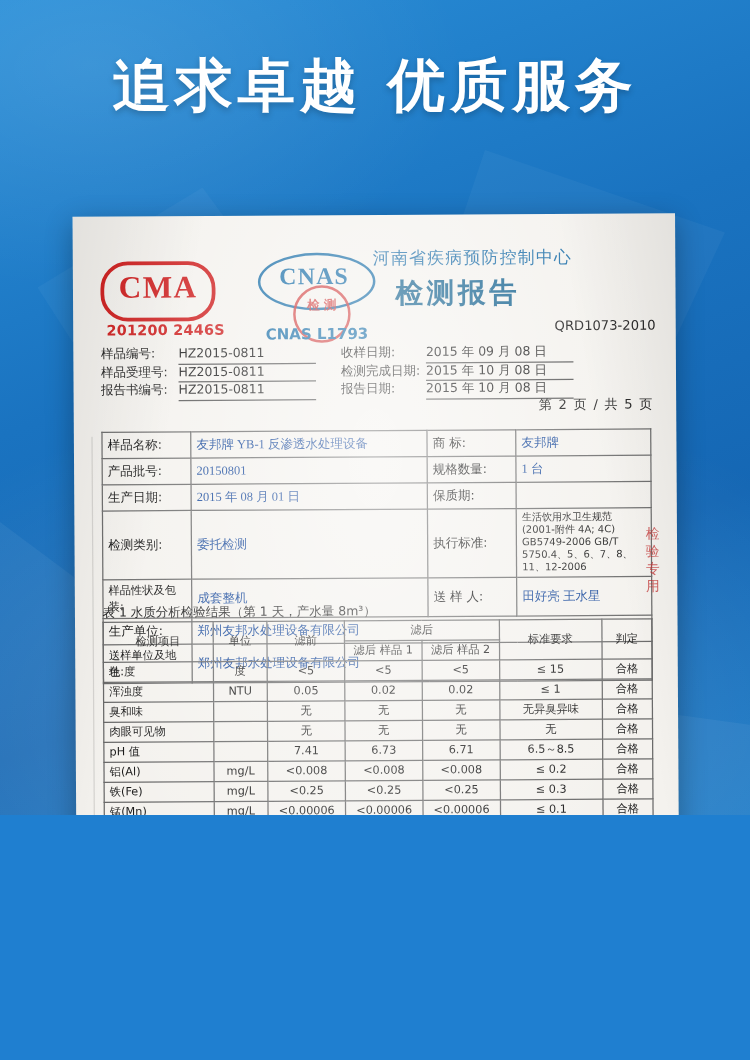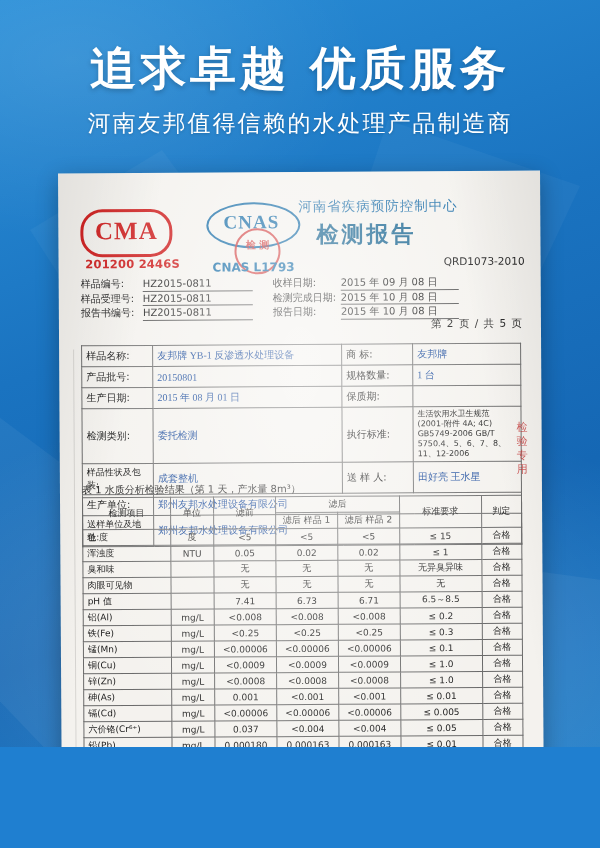--- a/index.html
+++ b/index.html
@@ -2,21 +2,21 @@
 <html><head>
 <meta charset="utf-8">
 <style>
   html,body{margin:0;padding:0;}
   body{
     width:600px;height:848px;overflow:hidden;
     font-family:"Liberation Sans","DejaVu Sans",sans-serif;
     background:#1f7fd0;
   }
   .page{
-    position:relative;width:600px;height:747px;
+    position:relative;width:600px;height:652px;
     background:
       radial-gradient(ellipse 700px 400px at 50% 88%, rgba(255,255,255,0.16), rgba(255,255,255,0) 65%),
       radial-gradient(ellipse 500px 300px at 12% 8%, rgba(255,255,255,0.10), rgba(255,255,255,0) 60%),
       linear-gradient(160deg,#2a8fd8 0%,#1a73c0 40%,#1567b4 70%,#1a79c6 100%);
     overflow:hidden;
   }
   
   .facet{position:absolute;background:rgba(255,255,255,0.05);}
   .f1{width:320px;height:300px;left:-80px;top:470px;transform:rotate(25deg);clip-path:polygon(0 0,100% 22%,72% 100%,0 70%);}
   .f2{width:260px;height:280px;right:-60px;top:520px;transform:rotate(-15deg);clip-path:polygon(10% 0,100% 35%,80% 100%,0 78%);}
@@ -149,21 +149,20 @@
 <body>
 
 <div class="page">
   <div class="facet f1"></div>
   <div class="facet f2"></div>
   <div class="facet f3"></div>
   <div class="facet f4"></div>
   <div class="facet f5"></div>
 
   <div class="headline">追求卓越  优质服务</div>
-  <div class="subhead">河南友邦值得信赖的水处理产品制造商</div>
 
   <div class="cert">
     <div class="cert-inner">
       <div class="sidebar-line"></div>
 
       <div class="cma">CMA</div>
       <div class="cma-no">201200 2446S</div>
 
       <div class="cnas">
         <div class="ring"></div>

